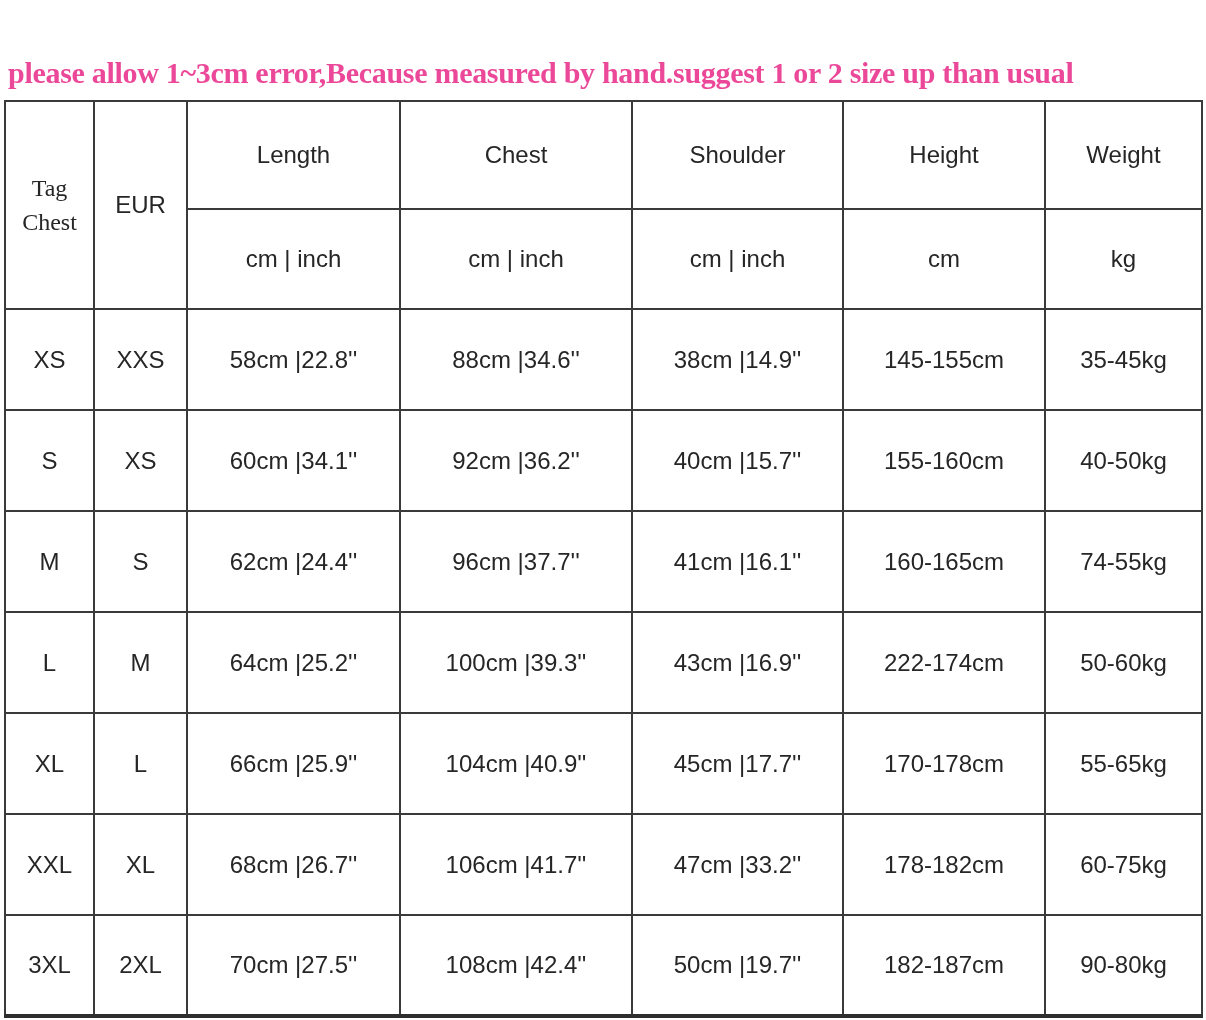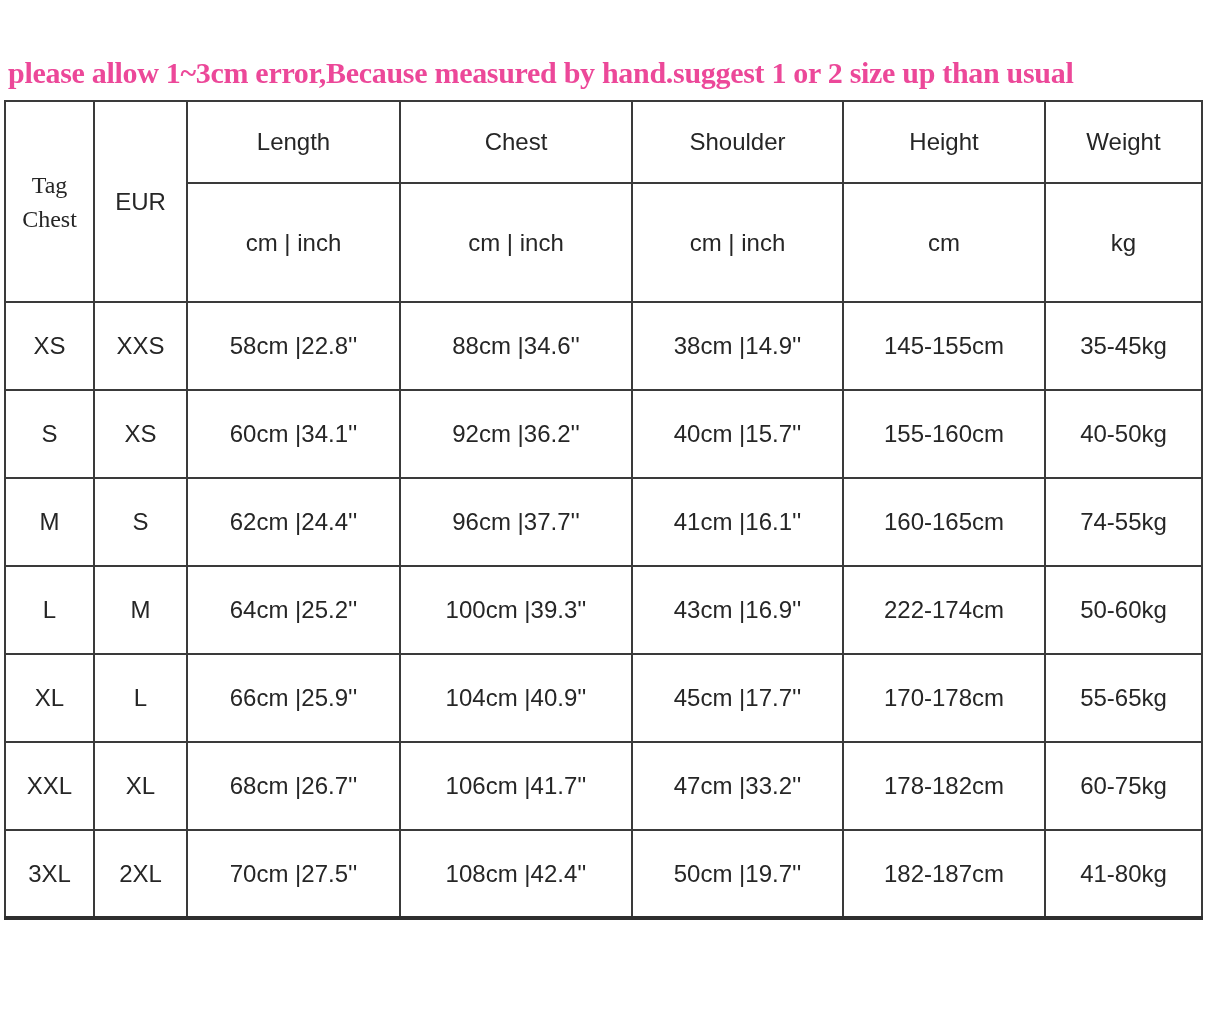--- a/index.html
+++ b/index.html
@@ -37,23 +37,23 @@
   .size-table th, .size-table td {
     border: 2px solid #3a3a3a;
     text-align: center;
     vertical-align: middle;
     font-weight: normal;
     font-size: 24px;
     color: #262626;
     padding: 0;
     overflow: hidden;
   }
-  .row-colhead th { height: 82px; }
-  .row-units  th { height: 119px; }
-  tbody tr     { height: 88px; }
+  .row-colhead th { height: 108px; }
+  .row-units  th { height: 100px; }
+  tbody tr     { height: 101px; }
   .tagsize-line { line-height: 34px; font-family: Liberation Serif, serif; }
 </style>
 </head>
 <body>
 
 <div class="note">please allow 1~3cm error,Because measured by hand.suggest 1 or 2 size up than usual</div>
 
 <table class="size-table">
   <colgroup>
     <col style="width:89px">
@@ -140,16 +140,16 @@
       <td>178-182cm</td>
       <td>60-75kg</td>
     </tr>
     <tr>
       <td>3XL</td>
       <td>2XL</td>
       <td>70cm |27.5''</td>
       <td>108cm |42.4''</td>
       <td>50cm |19.7''</td>
       <td>182-187cm</td>
-      <td>41-80kg</td>
+      <td>90-80kg</td>
     </tr>
   </tbody>
 </table>
 
 </body></html>

